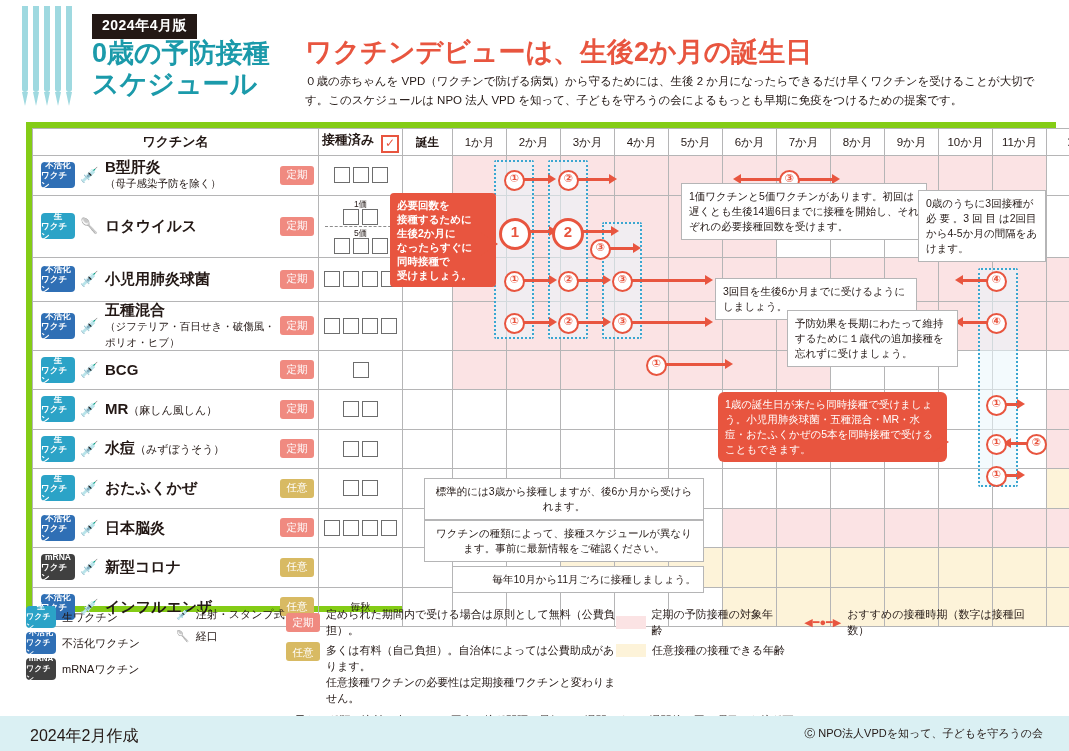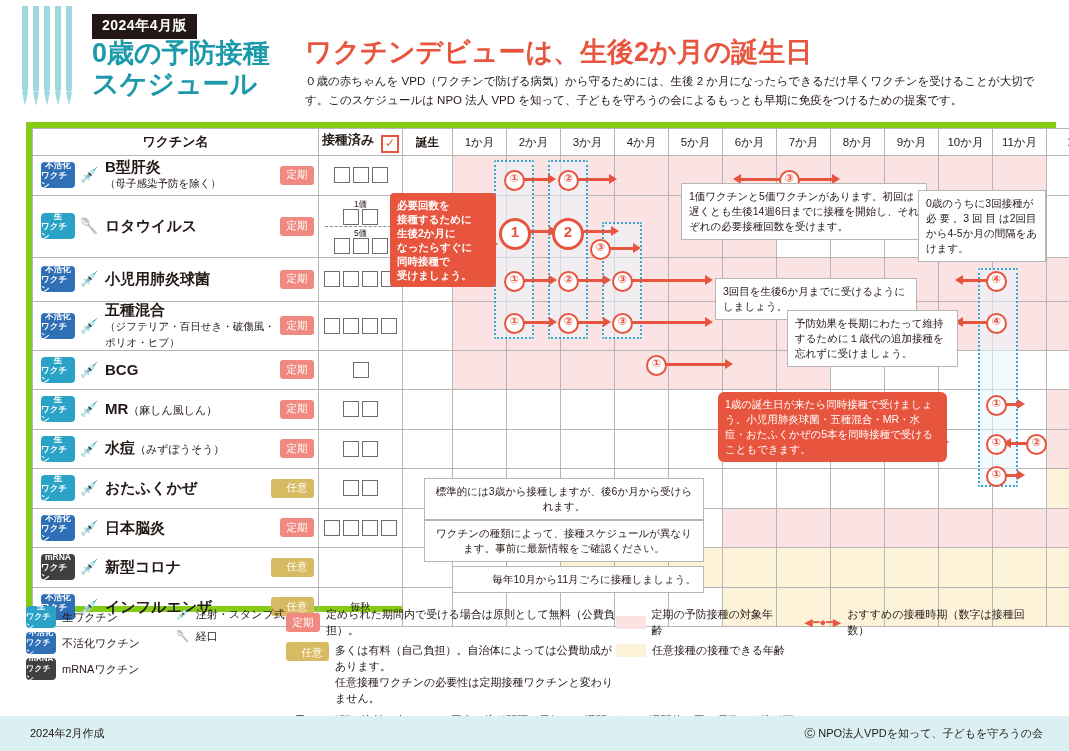--- a/index.html
+++ b/index.html
@@ -39,21 +39,21 @@
   .vtag{width:34px;height:26px;border-radius:4px;color:#fff;font-size:8.5px;line-height:10px;display:flex;flex-direction:column;align-items:center;justify-content:center;font-weight:bold;flex:0 0 auto;}
   .vtag.live{background:#2ba3c7;}
   .vtag.inact{background:#2f6fb5;}
   .vtag.mrna{background:#404040;}
   .syr{width:20px;text-align:center;font-size:15px;color:#8b8b8b;flex:0 0 auto;}
   .vname{flex:1 1 auto;font-size:15px;font-weight:bold;line-height:16px;}
   .vname small{font-size:10.5px;font-weight:normal;display:block;}
   .vname .inl{font-size:11px;font-weight:normal;}
   .ftag{width:34px;height:19px;border-radius:3px;font-size:10.5px;display:flex;align-items:center;justify-content:center;flex:0 0 auto;color:#fff;}
   .ftag.teiki{background:#f08a80;}
-  .ftag.nini{background:#d8ba63;padding-left:9px;}
+  .ftag.nini{background:#d8ba63;}
 
   .donecell{text-align:center;}
   .boxes{display:flex;justify-content:center;align-items:center;gap:3px;}
   .bx{width:14px;height:14px;border:1px solid #6d6d6d;background:#fff;}
   .dual .lbl{font-size:8.5px;color:#231815;line-height:10px;}
   .dual .sep{border-top:1px dashed #8c8c8c;margin:1px 6px;}
   .aki{font-size:10px;}
 
   .band{background:#fbe3e4;}
   .band-y{background:#fdf3d9;}
@@ -67,21 +67,21 @@
   .lg-col2{width:110px;}
   .lg-col3{width:330px;}
   .lg-col4{flex:1;}
   .sw{width:30px;height:13px;display:inline-block;}
   .sw.pink{background:#fbe3e4;}
   .sw.yel{background:#fdf3d9;}
   .note-line{margin-top:2px;}
   .dotbox{display:inline-block;width:30px;height:14px;border:2px dotted #3aa6d0;background:#eaf6fb;vertical-align:middle;}
 
   .bottombar{position:absolute;left:0;top:716px;width:1069px;height:35px;background:#daf0f3;}
-  .bottombar .l{position:absolute;left:30px;top:10px;font-size:11px;color:#231815;}
+  .bottombar .l{position:absolute;left:30px;top:10px;font-size:16px;color:#231815;}
   .bottombar .r{position:absolute;right:26px;top:10px;font-size:11px;color:#231815;}
 
   
   .ov{position:absolute;left:0;top:0;width:1069px;height:751px;pointer-events:none;}
   .cb{position:absolute;border:2px dotted #3aa6d0;background:rgba(234,246,251,.55);border-radius:2px;}
   .num{position:absolute;width:17px;height:17px;border-radius:50%;border:2px solid #e8553f;background:#fff;color:#e8553f;font-size:11px;font-weight:bold;line-height:13px;text-align:center;z-index:5;}
   .arrow{position:absolute;height:3px;background:#e8553f;z-index:4;}
   .arrow:after{content:"";position:absolute;right:-7px;top:-4px;border-left:8px solid #e8553f;border-top:5.5px solid transparent;border-bottom:5.5px solid transparent;}
   .arrowl{position:absolute;height:3px;background:#e8553f;z-index:4;}
   .arrowl:before{content:"";position:absolute;left:-7px;top:-4px;border-right:8px solid #e8553f;border-top:5.5px solid transparent;border-bottom:5.5px solid transparent;}

